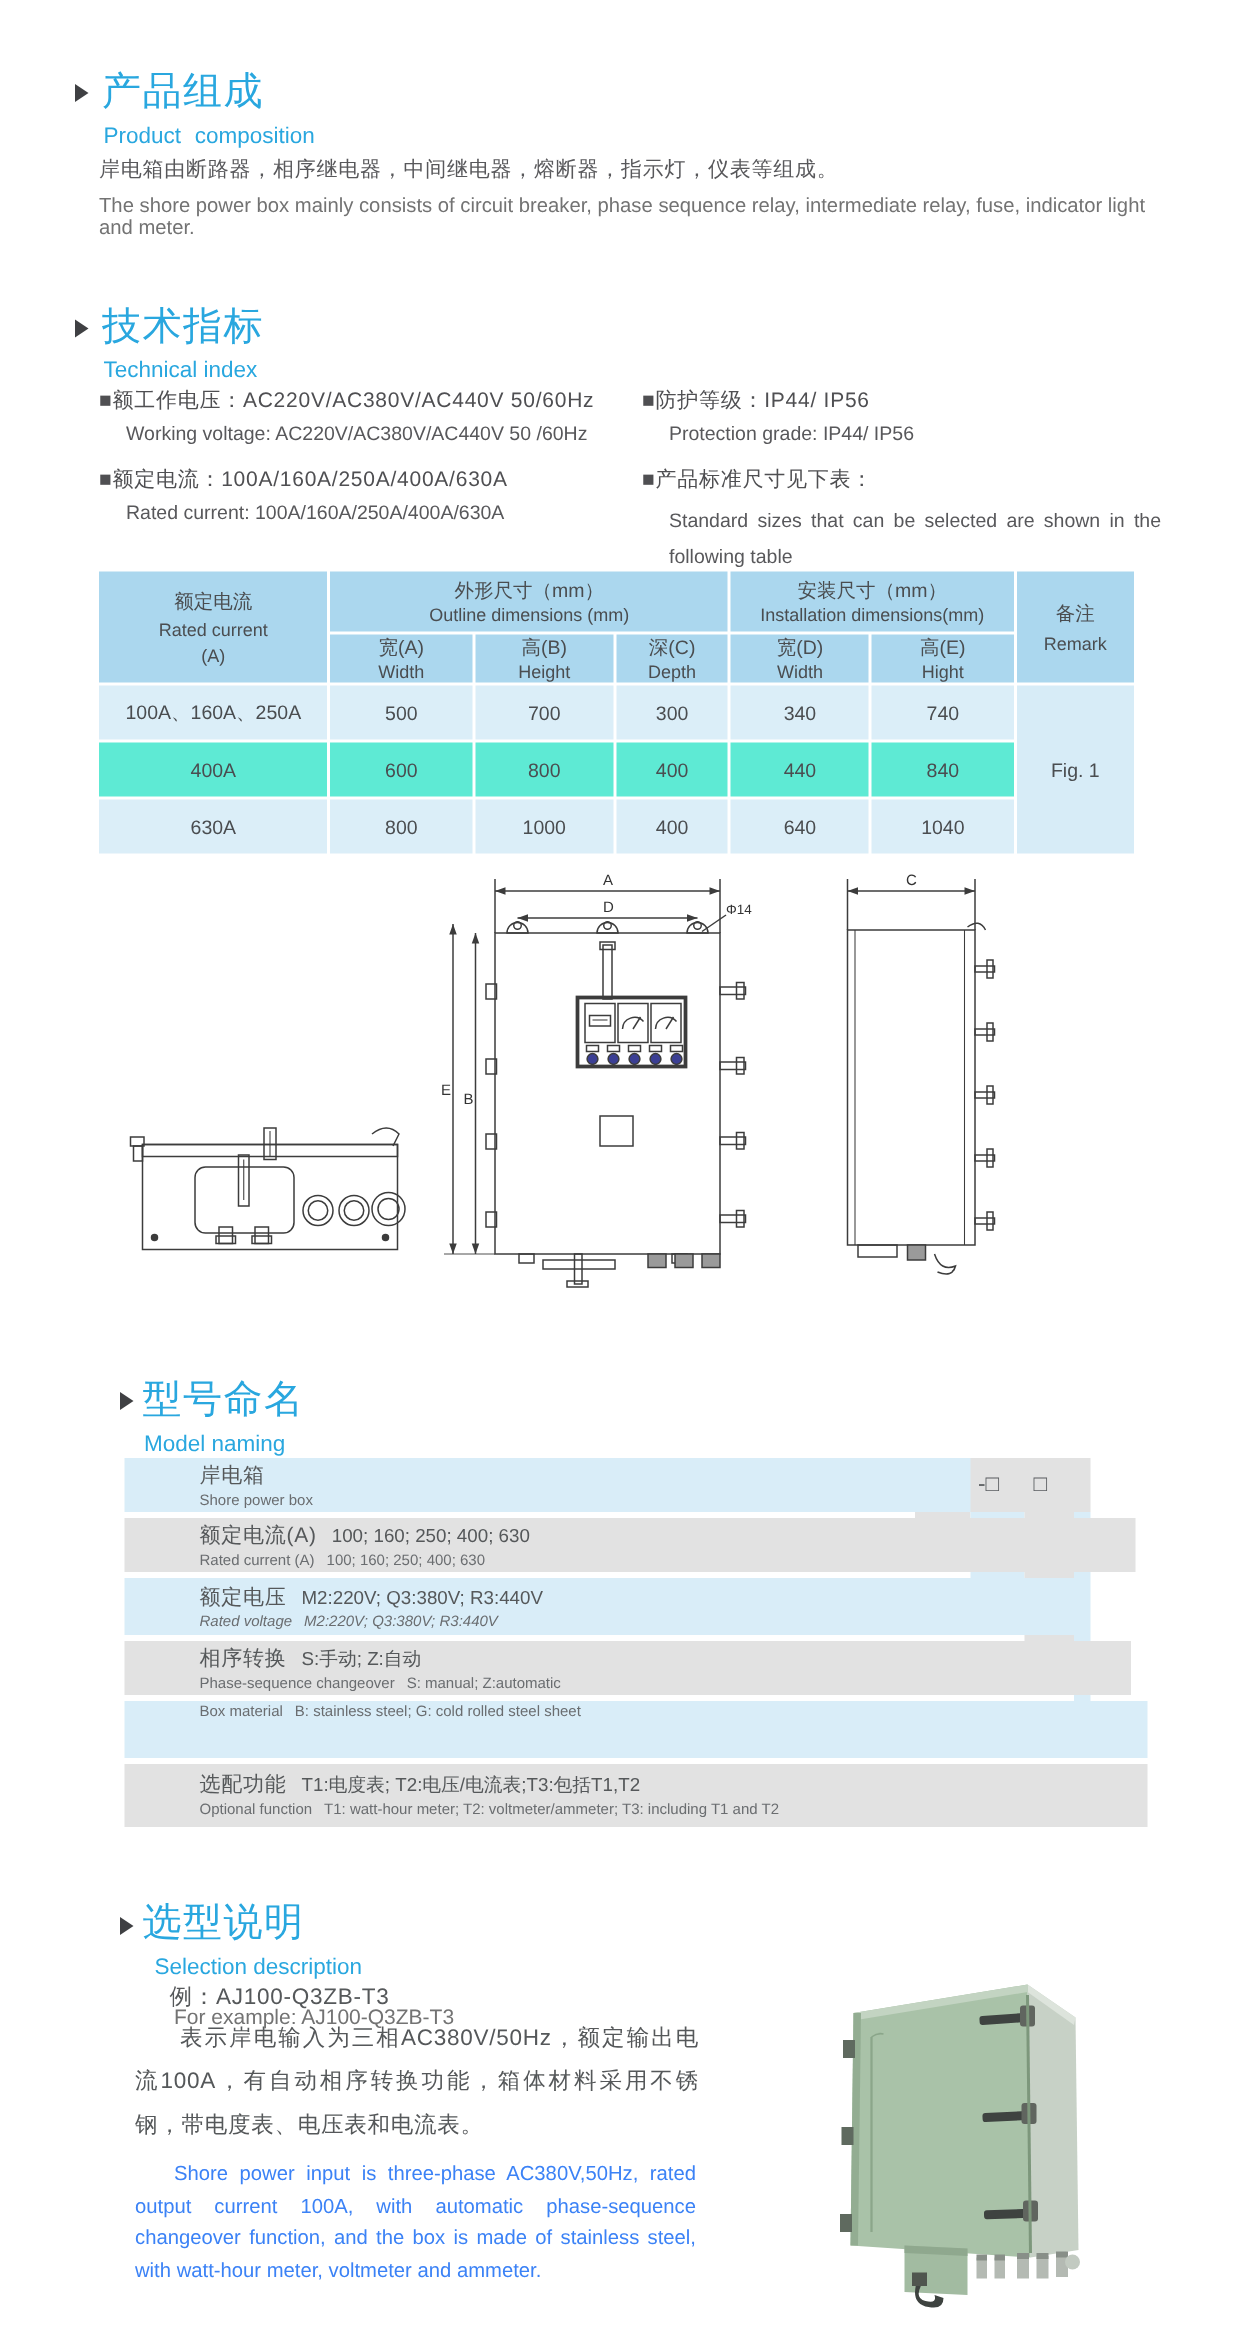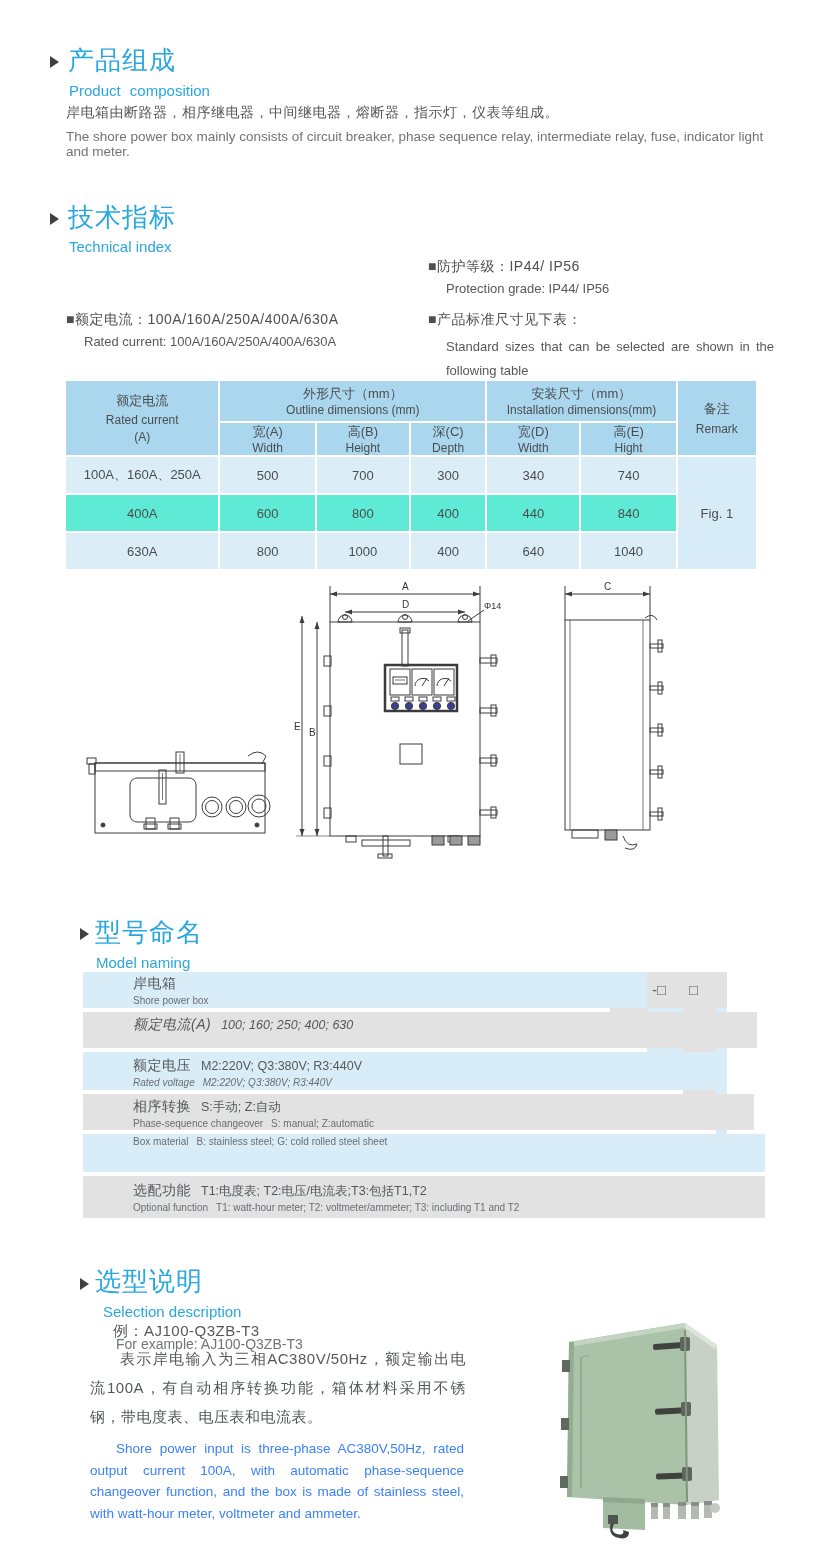--- a/index.html
+++ b/index.html
@@ -59,20 +59,24 @@
   <div class="abs sec-arrow" style="left:50px;top:56px;"></div>
   <div class="abs sec-title" style="left:68px;top:47px;">产品组成</div>
   <div class="abs sec-sub" style="left:69px;top:76px;word-spacing:5px;">Product composition</div>
   <div class="abs body-cn" style="left:66px;top:104px;width:720px;">岸电箱由断路器，相序继电器，中间继电器，熔断器，指示灯，仪表等组成。</div>
   <div class="abs body-en" style="left:66px;top:129px;width:720px;">The shore power box mainly consists of circuit breaker, phase sequence relay, intermediate relay, fuse, indicator light and meter.</div>
 
   <div class="abs sec-arrow" style="left:50px;top:213px;"></div>
   <div class="abs sec-title" style="left:68px;top:204px;">技术指标</div>
   <div class="abs sec-sub" style="left:69px;top:232px;">Technical index</div>
 
+  <div class="abs spec-block" style="left:66px;top:259px;">
+    <div class="spec-cn">■额工作电压：AC220V/AC380V/AC440V  50/60Hz</div>
+    <div class="spec-en">Working voltage: AC220V/AC380V/AC440V 50 /60Hz</div>
+  </div>
   <div class="abs spec-block" style="left:66px;top:312px;">
     <div class="spec-cn">■额定电流：100A/160A/250A/400A/630A</div>
     <div class="spec-en">Rated current: 100A/160A/250A/400A/630A</div>
   </div>
   <div class="abs spec-block" style="left:428px;top:259px;">
     <div class="spec-cn">■防护等级：IP44/ IP56</div>
     <div class="spec-en">Protection grade: IP44/ IP56</div>
   </div>
   <div class="abs spec-block" style="left:428px;top:312px;">
     <div class="spec-cn">■产品标准尺寸见下表：</div>
@@ -302,22 +306,23 @@
 
   <div class="abs nm-code" style="left:578px;top:982px;">AJ</div>
   <div class="abs nm-sym" style="left:622px;top:981px;">□</div>
   <div class="abs nm-sym" style="left:652px;top:981px;">-□</div>
   <div class="abs nm-sym" style="left:689px;top:981px;">□</div>
 
   <div class="abs nm-blue nm-row" style="left:83px;top:972px;width:526px;height:36px;">
     <div class="nm-cn" style="margin:3px 0 0 12px;">岸电箱</div>
     <div class="nm-en" style="margin-left:12px;">Shore power box</div>
   </div>
-  <div class="abs nm-gray nm-row" style="left:83px;top:1012px;width:636px;height:36px;font-style:italic;">
+  <div class="abs nm-gray nm-row" style="left:83px;top:1012px;width:636px;height:36px;">
     <div style="margin:3px 0 0 12px;"><span class="nm-cn">额定电流(A)</span><span class="nm-val-cn">100; 160; 250; 400; 630</span></div>
+    <div class="nm-en" style="margin-left:12px;"><span>Rated current (A)</span><span class="nm-val-en">100; 160; 250; 400; 630</span></div>
   </div>
   <div class="abs nm-blue nm-row" style="left:83px;top:1052px;width:600px;height:38px;">
     <div style="margin:4px 0 0 12px;"><span class="nm-cn">额定电压</span><span class="nm-val-cn">M2:220V;  Q3:380V;  R3:440V</span></div>
     <div class="nm-en" style="margin-left:12px;font-style:italic;"><span>Rated voltage</span><span class="nm-val-en">M2:220V;  Q3:380V;  R3:440V</span></div>
   </div>
   <div class="abs nm-gray nm-row" style="left:83px;top:1094px;width:633px;height:36px;">
     <div style="margin:3px 0 0 12px;"><span class="nm-cn">相序转换</span><span class="nm-val-cn">S:手动; Z:自动</span></div>
     <div class="nm-en" style="margin-left:12px;"><span>Phase-sequence changeover</span><span class="nm-val-en">S: manual;  Z:automatic</span></div>
   </div>
   <div class="abs nm-blue nm-row" style="left:83px;top:1134px;width:644px;height:38px;">

